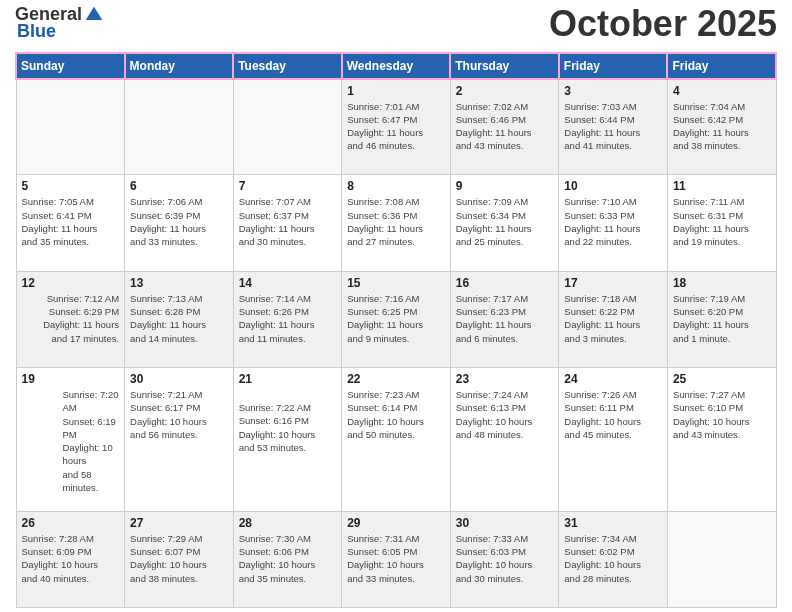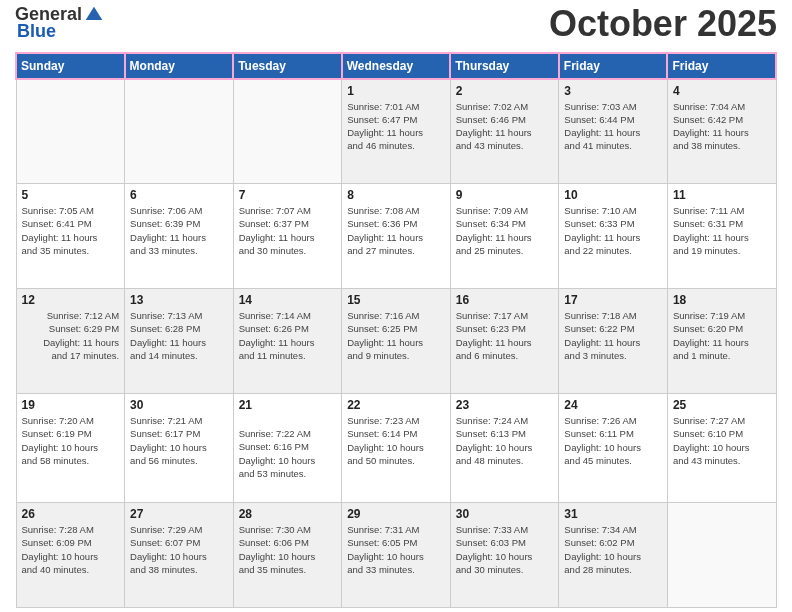--- a/index.html
+++ b/index.html
@@ -261,21 +261,21 @@
             <div class="day-number">18</div>
             <div class="day-info" style="white-space: pre-line;">Sunrise: 7:19 AM
 Sunset: 6:20 PM
 Daylight: 11 hours
 and 1 minute.</div>
           </td>
         </tr>
         <tr>
           <td>
             <div class="day-number">19</div>
-            <div class="day-info" style="white-space: pre-line;">Sunrise: 7:20 AM
+            <div class="day-info" style="white-space: pre-line; margin-left: 41px;">Sunrise: 7:20 AM
 Sunset: 6:19 PM
 Daylight: 10 hours
 and 58 minutes.</div>
           </td>
           <td>
             <div class="day-number">30</div>
             <div class="day-info" style="white-space: pre-line;">Sunrise: 7:21 AM
 Sunset: 6:17 PM
 Daylight: 10 hours
 and 56 minutes.</div>

